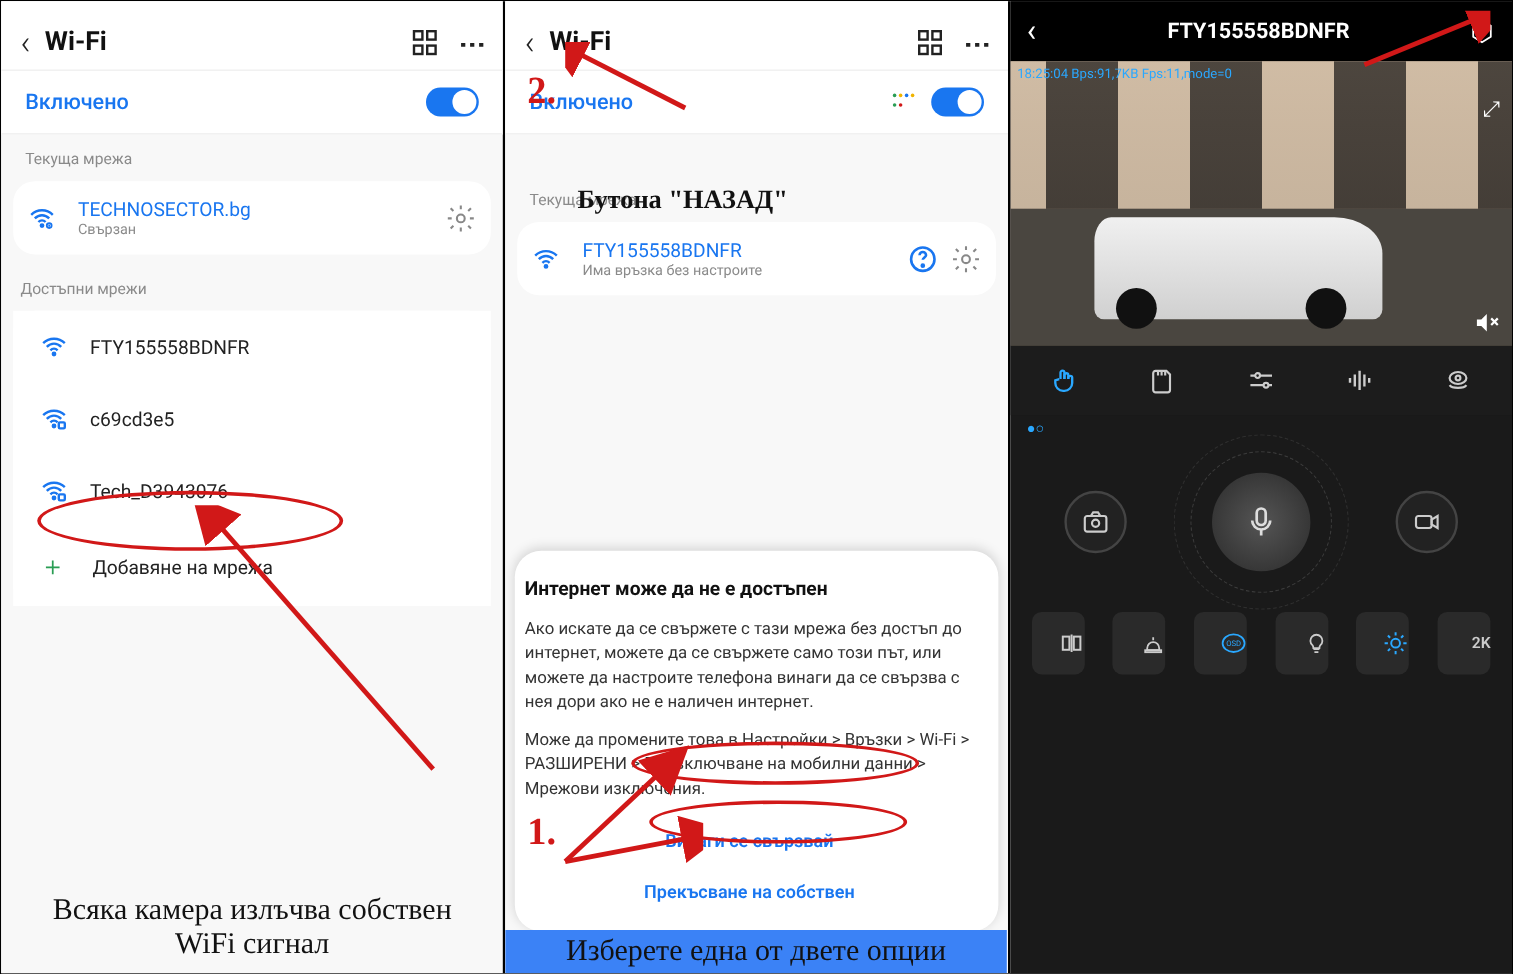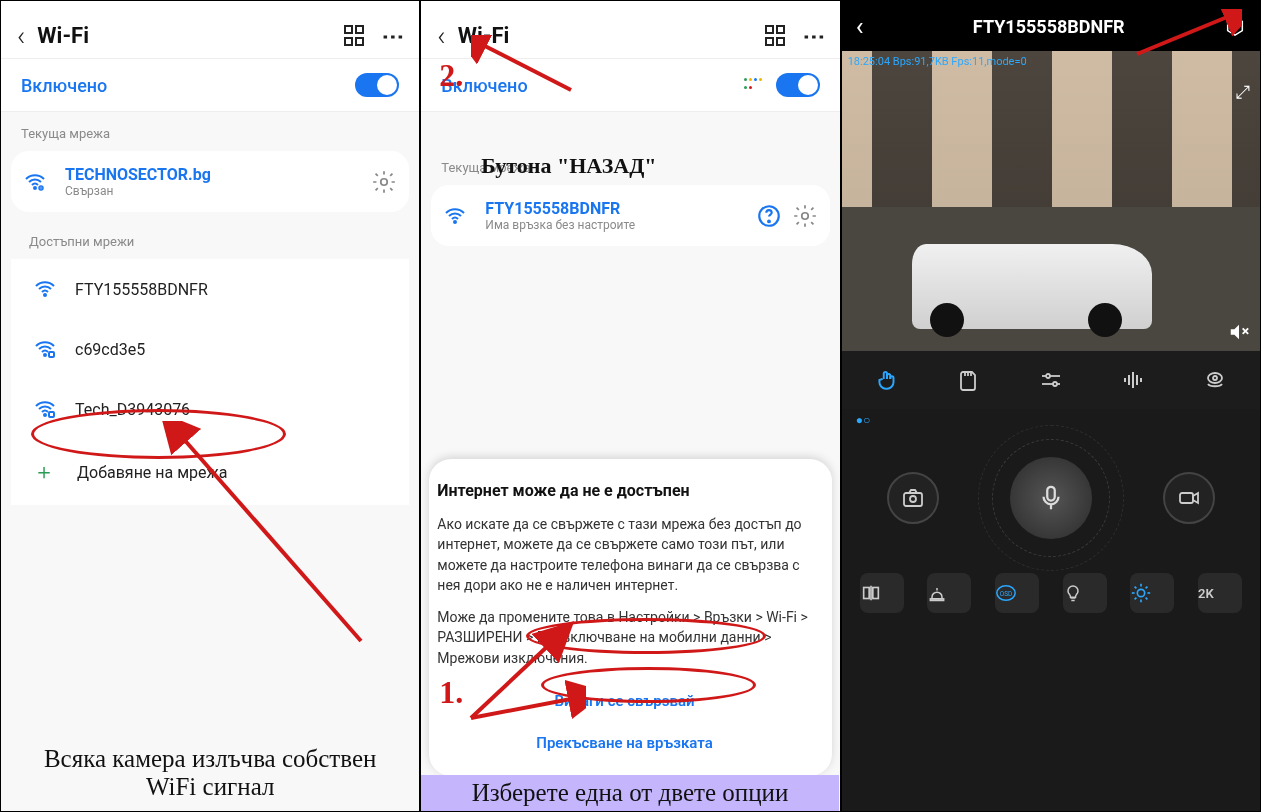--- a/index.html
+++ b/index.html
@@ -17,28 +17,28 @@
   .hdr .qr { width: 22px; height: 22px; margin-right: 18px; display: flex; flex-wrap: wrap; gap: 2px; }
   .hdr .qr span { width: 9px; height: 9px; border: 2px solid #222; }
   .hdr .more { font-size: 22px; font-weight: 700; color: #222; letter-spacing: -3px; transform: rotate(90deg); }
 
   .section { background: #fff; margin: 0; padding: 14px 20px; border-top: 1px solid #eee; border-bottom: 1px solid #eee; display: flex; align-items: center; }
   .on-label { color: #1976f0; font-size: 18px; font-weight: 500; flex: 1; }
   .toggle { width: 44px; height: 24px; background: #1976f0; border-radius: 12px; position: relative; }
   .toggle::after { content: ""; position: absolute; right: 2px; top: 2px; width: 20px; height: 20px; background: #fff; border-radius: 50%; }
 
   .sub-label { color: #8a8a8a; font-size: 13px; padding: 14px 20px 6px 20px; }
-  .dim-label { color: #8a8a8a; font-size: 13px; padding: 18px 20px 6px 28px; }
+  .dim-label { color: #8a8a8a; font-size: 13px; padding: 18px 20px 6px 16px; }
 
   .card { background: #fff; border-radius: 18px; margin: 4px 10px; padding: 14px 12px; display: flex; align-items: center; }
   .wifi-icon { width: 24px; height: 24px; margin-right: 18px; position: relative; flex-shrink: 0; }
   .wifi-icon svg { width: 24px; height: 24px; }
   .net-main { flex: 1; }
   .net-name { font-size: 16px; color: #222; }
-  .net-name.blue { color: #1976f0; font-weight: 700; }
+  .net-name.blue { color: #1976f0; font-weight: 400; }
   .net-sub { font-size: 12px; color: #8a8a8a; }
   .gear { width: 26px; height: 26px; color: #888; }
   .help-ic { width: 26px; height: 26px; color: #1976f0; margin-right: 10px; }
 
   .list-item { display: flex; align-items: center; padding: 18px 22px; background: #fff; }
   .list-item .net-name { font-size: 16px; }
   .plus { color: #2a9d54; font-size: 22px; font-weight: 300; margin-right: 22px; }
 
   .circle-red { position: absolute; border: 3.5px solid #d11818; border-radius: 50%; pointer-events: none; }
   .red-text { font-family: "Times New Roman", serif; color: #d11818; font-size: 32px; font-weight: 700; position: absolute; }
@@ -53,21 +53,21 @@
   .popup .opt { text-align: center; color: #1976f0; font-size: 15px; font-weight: 600; padding: 12px 0; }
 
   .coln-label { font-family: "Times New Roman", serif; font-size: 22px; position: absolute; color: #111; }
 
   
   .cam-hdr { display: flex; align-items: center; padding: 10px 14px; background: #000; }
   .cam-hdr .back3 { font-size: 26px; color: #fff; margin-right: 10px; }
   .cam-hdr .t3 { flex: 1; text-align: center; font-size: 18px; font-weight: 700; color: #fff; }
   .cam-hdr .cog3 { width: 22px; height: 22px; }
 
-  .video-area { position: relative; width: 100%; height: 300px; background: linear-gradient(180deg, #b8a590 0%, #9a8876 25%, #7d6f60 50%, #5d554a 100%); overflow: hidden; }
+  .video-area { position: relative; width: 100%; height: 237px; background: linear-gradient(180deg, #b8a590 0%, #9a8876 25%, #7d6f60 50%, #5d554a 100%); overflow: hidden; }
   .video-area .building { position: absolute; top: 0; left: 0; right: 0; height: 52%; background: repeating-linear-gradient(90deg, #d4c0a8 0px, #d4c0a8 30px, #3a3530 30px, #3a3530 90px, #d4c0a8 90px, #d4c0a8 120px); opacity: 0.85; }
   .video-area .road { position: absolute; bottom: 0; left: 0; right: 0; height: 48%; background: #4a4640; }
   .video-area .car { position: absolute; bottom: 22px; left: 70px; width: 240px; height: 85px; background: linear-gradient(180deg,#f0f0f0,#d0d0d0); border-radius: 14px 40px 8px 8px / 20px 30px 8px 8px; }
   .video-area .car::before { content:""; position:absolute; bottom:-8px; left:18px; width:34px; height:34px; background:#111; border-radius:50%; }
   .video-area .car::after { content:""; position:absolute; bottom:-8px; right:30px; width:34px; height:34px; background:#111; border-radius:50%; }
   .overlay-text { position: absolute; top: 4px; left: 6px; font-size: 11px; color: #2aa8ff; }
   .expand-ic { position: absolute; top: 30px; right: 10px; color: #fff; font-size: 18px; }
   .mute-ic { position: absolute; bottom: 8px; right: 10px; color: #fff; font-size: 18px; }
 
   .toolbar { display: flex; justify-content: space-around; padding: 14px 4px; background: #1c1c1c; }
@@ -76,21 +76,21 @@
 
   .dot-ind { padding: 4px 14px; color: #2aa8ff; font-size: 12px; }
 
   .ctrl-row { display: flex; justify-content: space-around; align-items: center; padding: 26px 10px 20px 10px; }
   .round-btn { width: 52px; height: 52px; border: 2px solid #444; border-radius: 50%; display: flex; align-items: center; justify-content: center; color: #ccc; background: #222; }
   .mic-btn { width: 82px; height: 82px; border-radius: 50%; background: radial-gradient(circle,#555,#2a2a2a); display: flex; align-items: center; justify-content: center; color: #ddd; position: relative; }
   .mic-halo { position:absolute; inset:-18px; border-radius:50%; border:1px dashed #3a3a3a; }
   .mic-halo2 { position:absolute; inset:-32px; border-radius:50%; border:1px dashed #2e2e2e; }
 
   .btm-row { display: flex; justify-content: space-around; align-items: center; padding: 14px 6px; }
-  .sq-btn { width: 44px; height: 40px; border-radius: 8px; background: #2a2a2a; display: flex; align-items: center; justify-content: flex-start; color: #ccc; font-size: 13px; }
+  .sq-btn { width: 44px; height: 52px; border-radius: 8px; background: #2a2a2a; display: flex; align-items: center; justify-content: flex-end; color: #ccc; font-size: 13px; }
   .sq-btn.blue { color: #2aa8ff; }
 
   svg { display: block; }
   .six-dots { display:inline-flex; flex-wrap:wrap; width:20px; height:14px; gap:2px; margin-right:12px; }
   .six-dots span{ width:3px; height:3px; border-radius:50%; }
 </style>
 </head>
 <body>
 
 <div class="container">
@@ -249,24 +249,24 @@
           <circle cx="12" cy="12" r="3"></circle>
           <path d="M12 2v3M12 19v3M4.2 4.2l2.1 2.1M17.7 17.7l2.1 2.1M2 12h3M19 12h3M4.2 19.8l2.1-2.1M17.7 6.3l2.1-2.1"></path>
         </svg>
     </div>
 
     <div class="popup">
       <h3>Интернет може да не е достъпен</h3>
       <p>Ако искате да се свържете с тази мрежа без достъп до интернет, можете да се свържете само този път, или можете да настроите телефона винаги да се свързва с нея дори ако не е наличен интернет.</p>
       <p>Може да промените това в Настройки &gt; Връзки &gt; Wi-Fi &gt; РАЗШИРЕНИ &gt; Превключване на мобилни данни &gt; Мрежови изключения.</p>
       <div class="opt">Винаги се свързвай</div>
-      <div class="opt">Прекъсване на връзката</div>
-    </div>
-
-    <div class="caption" style="position:absolute; bottom:0px; left:0; right:1px; background:#c4b5fd;">Изберете една от двете опции</div>
+      <div class="opt">Прекъсване на собствен</div>
+    </div>
+
+    <div class="caption" style="position:absolute; bottom:0px; left:0; right:1px; background:#3b82f6;">Изберете една от двете опции</div>
 
     <div class="red-text" style="top:56px; left:18px;">2.</div>
     <svg class="arrow" style="top:34px; left:50px; width:110px; height:60px;" viewBox="0 0 110 60">
       <defs>
           <marker id="ah2" markerWidth="10" markerHeight="10" refX="2" refY="5" orient="auto">
             <path d="M0,0 L10,5 L0,10 z" fill="#d11818"></path>
           </marker>
         </defs>
       <line x1="100" y1="55" x2="8" y2="8" stroke="#d11818" stroke-width="4" marker-end="url(#ah2)"></line>
     </svg>

